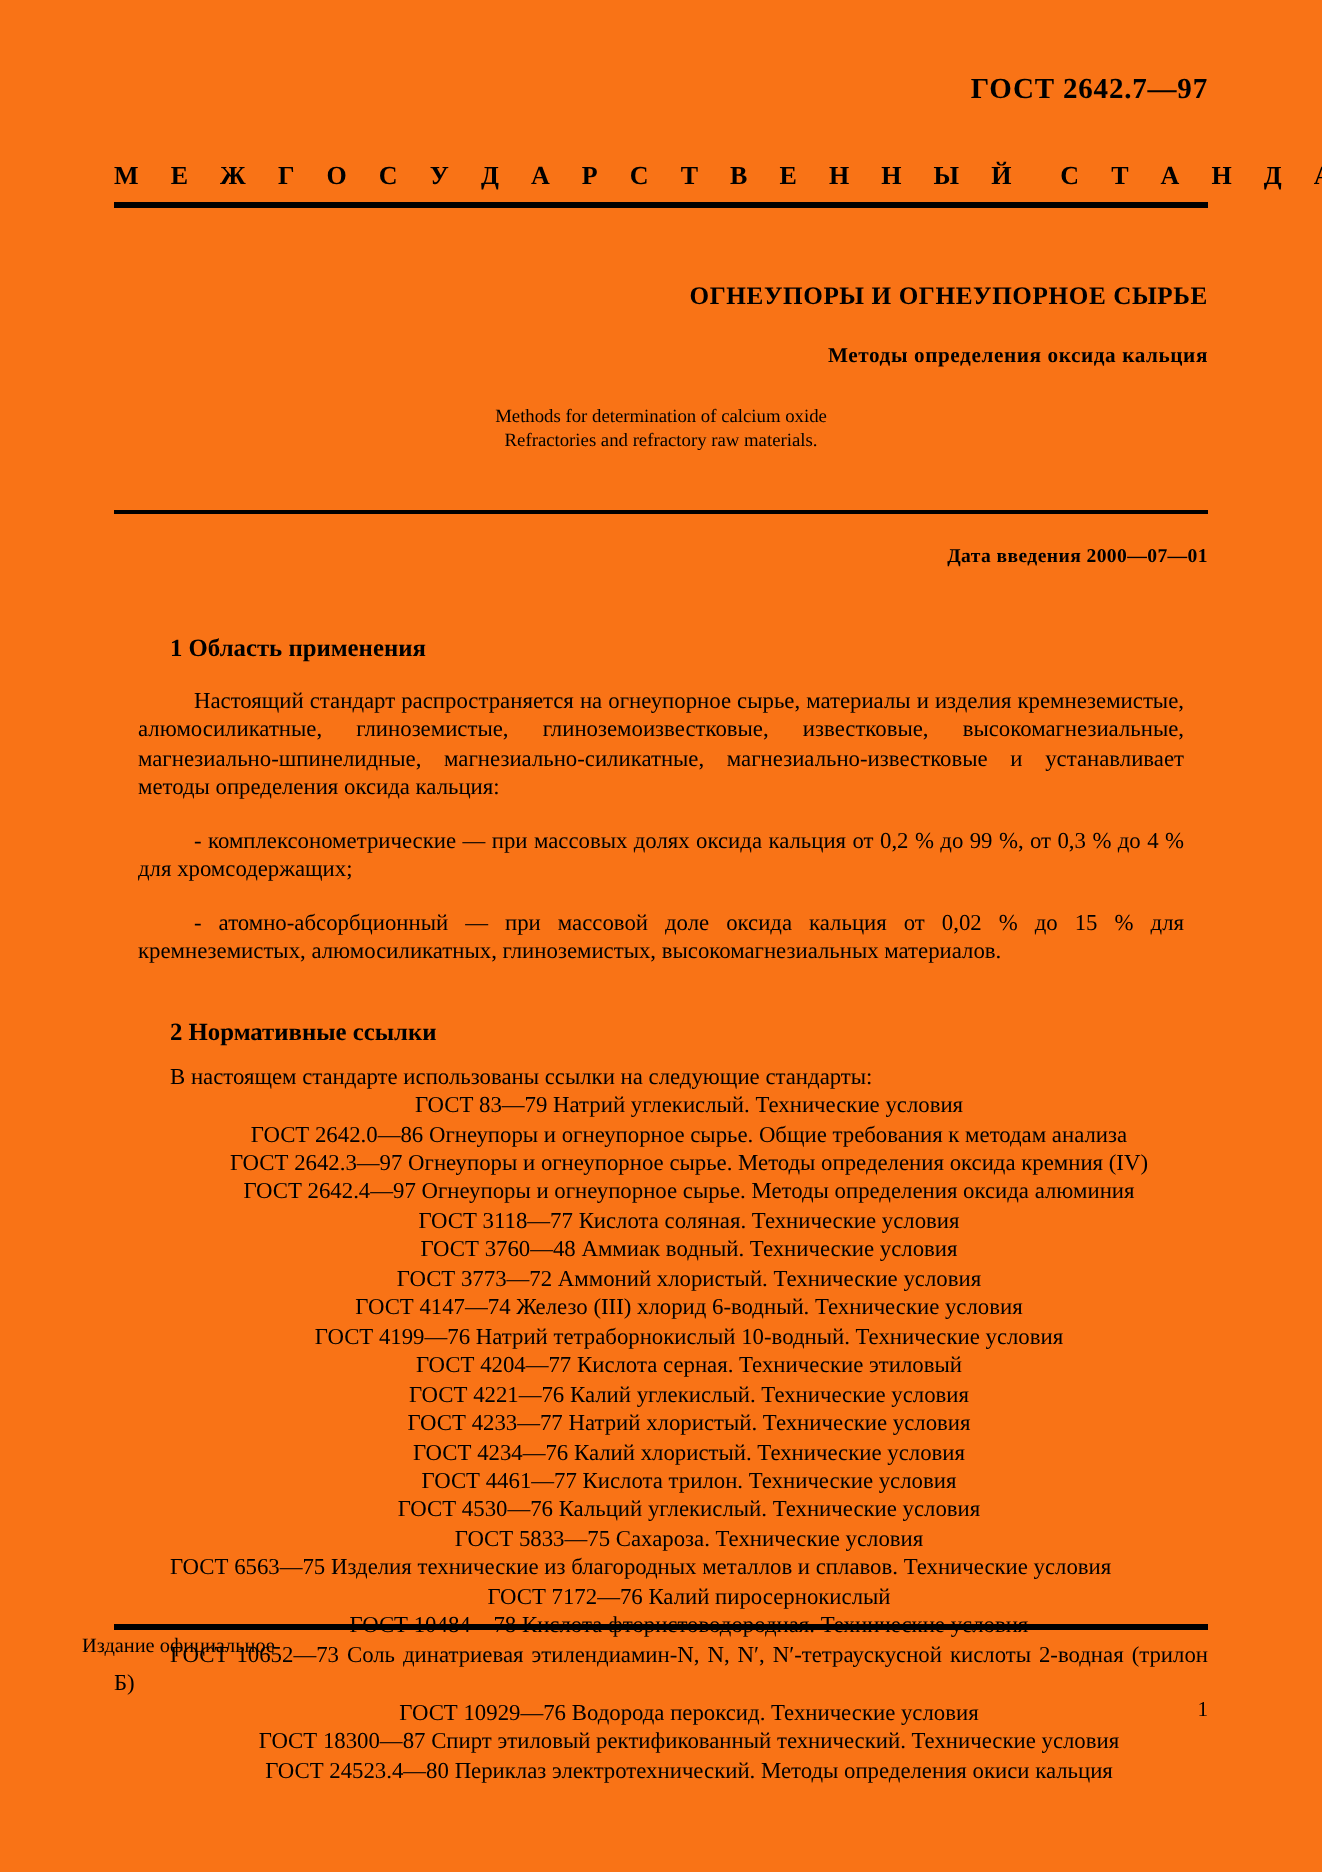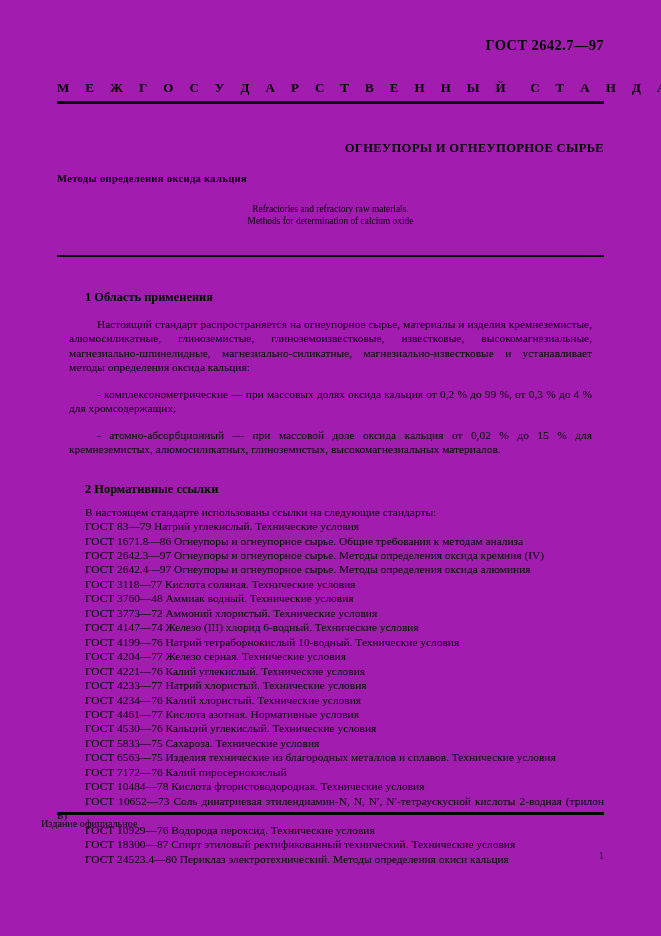--- a/index.html
+++ b/index.html
@@ -8,21 +8,21 @@
     background: #ffffff;
   }
   body {
     font-family: "Liberation Serif", "DejaVu Serif", serif;
     color: #000000;
   }
   .page {
     position: relative;
     width: 661px;
     height: 936px;
-    background: #a21caf;
+    background: #f97316;
     overflow: hidden;
     box-sizing: border-box;
   }
   .content {
     position: absolute;
     left: 57px;
     right: 57px;
     top: 0;
     width: 547px;
   }
@@ -58,21 +58,21 @@
   
   .title-main {
     margin-top: 37px;
     text-align: right;
     font-weight: bold;
     font-size: 12.6px;
     letter-spacing: 0.3px;
   }
   .title-sub {
     margin-top: 17px;
-    text-align: left;
+    text-align: right;
     font-weight: bold;
     font-size: 10.6px;
     letter-spacing: 0.3px;
   }
   .title-en {
     margin-top: 19px;
     text-align: center;
     font-size: 9.4px;
     line-height: 12px;
   }
@@ -124,21 +124,21 @@
     line-height: 14.45px;
   }
   ul.gost-list li {
     margin: 0;
     padding: 0;
     text-indent: 28px;
     text-align: justify;
     text-justify: inter-word;
   }
   ul.gost-list li.nowrap-item {
-    text-align: left;
+    text-align: center;
   }
   ul.gost-list li .code { white-space: nowrap; }
   ul.gost-list li .code::after { content: "\00a0"; }
 
   
   .footer-rule {
     position: absolute;
     left: 57px;
     width: 547px;
     top: 812px;
@@ -172,56 +172,57 @@
       <span class="sp1">М Е Ж Г О С У Д А Р С Т В Е Н Н Ы Й</span><span class="gap"></span><span class="sp1">С Т А Н Д А Р Т</span>
     </div>
 
     <div class="rule-thick"></div>
 
     <div class="title-main">ОГНЕУПОРЫ И ОГНЕУПОРНОЕ СЫРЬЕ</div>
 
     <div class="title-sub">Методы определения оксида кальция</div>
 
     <div class="title-en">
+      <div>Methods for determination of calcium oxide</div>
       <div>Refractories and refractory raw materials.</div>
-      <div>Methods for determination of calcium oxide</div>
     </div>
 
     <div class="rule-block">
       <div class="rule-thin"></div>
     </div>
 
+    <div class="date-line">Дата введения 2000—07—01</div>
 
     <div class="section-head sec1">1  Область применения</div>
 
     <p class="body para-first">Настоящий стандарт распространяется на огнеупорное сырье, материалы и изделия кремнеземистые, алюмосиликатные, глиноземистые, глиноземоизвестковые, известковые, высокомагнезиальные, магнезиально-шпинелидные, магнезиально-силикатные, магнезиально-известковые и устанавливает методы определения оксида кальция:</p>
 
     <p class="body para-next">- комплексонометрические — при массовых долях оксида кальция от 0,2 % до 99 %, от 0,3 % до 4 % для хромсодержащих;</p>
 
     <p class="body para-next">- атомно-абсорбционный — при массовой доле оксида кальция от 0,02 % до 15 % для кремнеземистых, алюмосиликатных, глиноземистых, высокомагнезиальных материалов.</p>
 
     <div class="section-head sec2">2  Нормативные ссылки</div>
 
     <p class="intro-line">В настоящем стандарте использованы ссылки на следующие стандарты:</p>
 
     <ul class="gost-list">
       <li class="nowrap-item"><span class="code">ГОСТ 83—79</span><span>Натрий углекислый. Технические условия</span></li>
-      <li class="nowrap-item"><span class="code">ГОСТ 1671.8—86</span><span>Огнеупоры и огнеупорное сырье. Общие требования к методам анализа</span></li>
+      <li class="nowrap-item"><span class="code">ГОСТ 2642.0—86</span><span>Огнеупоры и огнеупорное сырье. Общие требования к методам анализа</span></li>
       <li class="nowrap-item"><span class="code">ГОСТ 2642.3—97</span><span>Огнеупоры и огнеупорное сырье. Методы определения оксида кремния (IV)</span></li>
       <li class="nowrap-item"><span class="code">ГОСТ 2642.4—97</span><span>Огнеупоры и огнеупорное сырье. Методы определения оксида алюминия</span></li>
       <li class="nowrap-item"><span class="code">ГОСТ 3118—77</span><span>Кислота соляная. Технические условия</span></li>
       <li class="nowrap-item"><span class="code">ГОСТ 3760—48</span><span>Аммиак водный. Технические условия</span></li>
       <li class="nowrap-item"><span class="code">ГОСТ 3773—72</span><span>Аммоний хлористый. Технические условия</span></li>
       <li class="nowrap-item"><span class="code">ГОСТ 4147—74</span><span>Железо (III) хлорид 6-водный. Технические условия</span></li>
       <li class="nowrap-item"><span class="code">ГОСТ 4199—76</span><span>Натрий тетраборнокислый 10-водный. Технические условия</span></li>
-      <li class="nowrap-item"><span class="code">ГОСТ 4204—77</span><span>Железо серная. Технические условия</span></li>
+      <li class="nowrap-item"><span class="code">ГОСТ 4204—77</span><span>Кислота серная. Технические этиловый</span></li>
       <li class="nowrap-item"><span class="code">ГОСТ 4221—76</span><span>Калий углекислый. Технические условия</span></li>
       <li class="nowrap-item"><span class="code">ГОСТ 4233—77</span><span>Натрий хлористый. Технические условия</span></li>
       <li class="nowrap-item"><span class="code">ГОСТ 4234—76</span><span>Калий хлористый. Технические условия</span></li>
-      <li class="nowrap-item"><span class="code">ГОСТ 4461—77</span><span>Кислота азотная. Нормативные условия</span></li>
+      <li class="nowrap-item"><span class="code">ГОСТ 4461—77</span><span>Кислота трилон. Технические условия</span></li>
       <li class="nowrap-item"><span class="code">ГОСТ 4530—76</span><span>Кальций углекислый. Технические условия</span></li>
       <li class="nowrap-item"><span class="code">ГОСТ 5833—75</span><span>Сахароза. Технические условия</span></li>
       <li><span class="code">ГОСТ 6563—75</span><span>Изделия технические из благородных металлов и сплавов. Технические условия</span></li>
       <li class="nowrap-item"><span class="code">ГОСТ 7172—76</span><span>Калий пиросернокислый</span></li>
       <li class="nowrap-item"><span class="code">ГОСТ 10484—78</span><span>Кислота фтористоводородная. Технические условия</span></li>
       <li><span class="code">ГОСТ 10652—73</span><span>Соль динатриевая этилендиамин-N, N, N′, N′-тетраускусной кислоты 2-водная (трилон Б)</span></li>
       <li class="nowrap-item"><span class="code">ГОСТ 10929—76</span><span>Водорода пероксид. Технические условия</span></li>
       <li class="nowrap-item"><span class="code">ГОСТ 18300—87</span><span>Спирт этиловый ректификованный технический. Технические условия</span></li>
       <li class="nowrap-item"><span class="code">ГОСТ 24523.4—80</span><span>Периклаз электротехнический. Методы определения окиси кальция</span></li>
     </ul>

